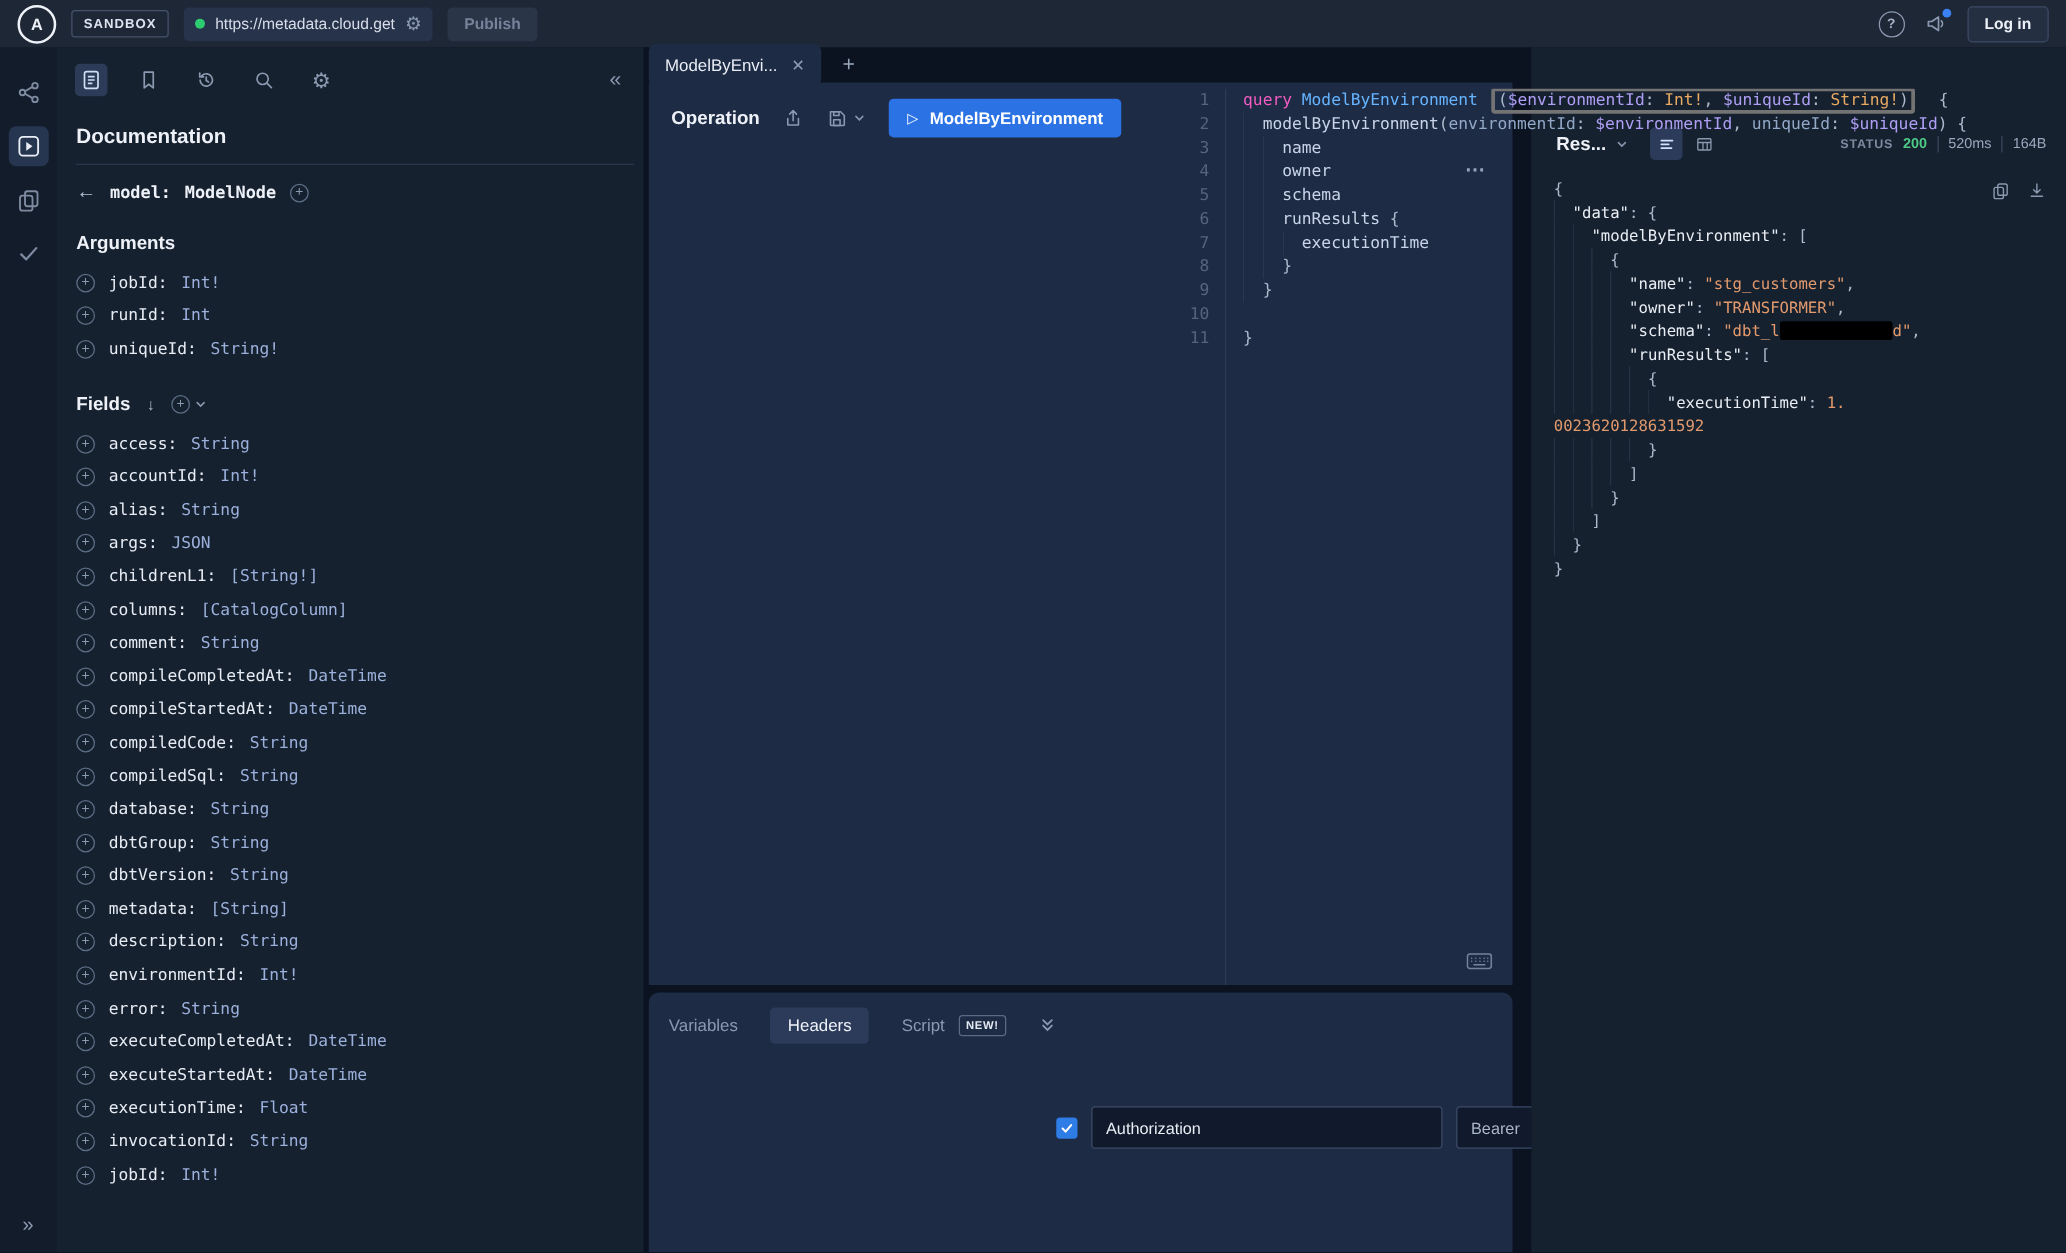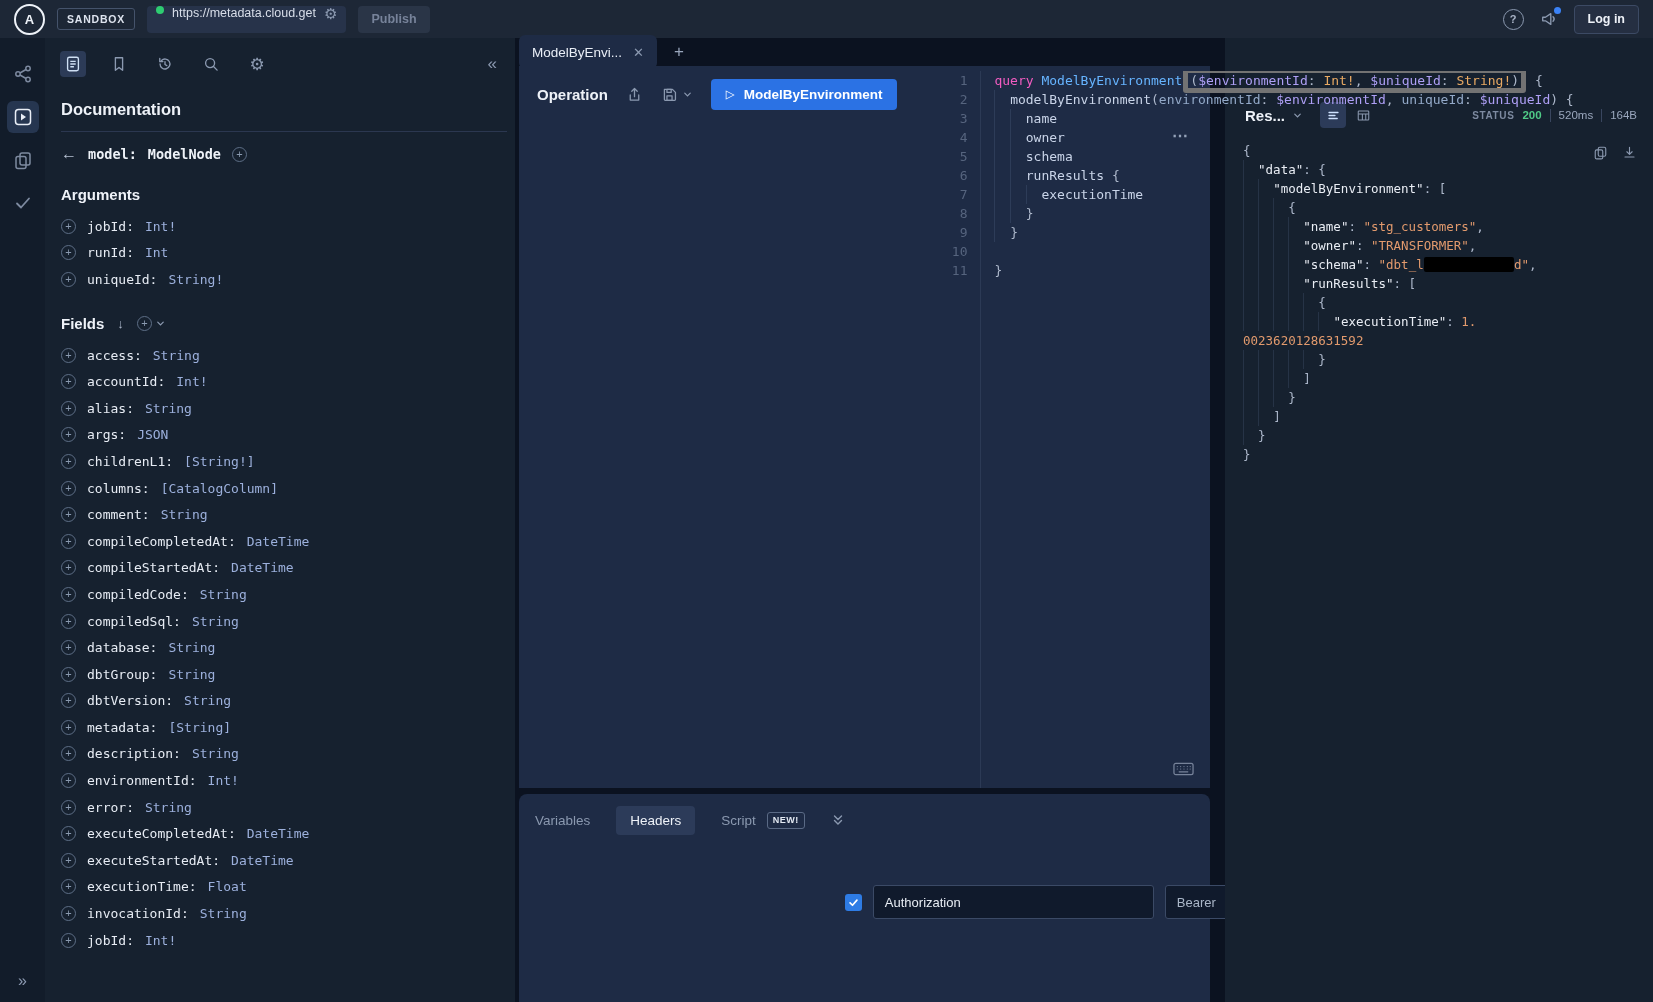--- a/index.html
+++ b/index.html
@@ -3,21 +3,21 @@
 <meta charset="utf-8">
 <style>
   html,body{margin:0;padding:0}
   body{width:1653px;height:1002px;background:#0b1220;font-family:"Liberation Sans",sans-serif;color:#c6cfdd;overflow:hidden}
   svg{display:block}
 
   
   .topbar{height:38px;background:#1d2736;display:flex;align-items:center;padding:0 14px;gap:12px;box-sizing:border-box}
   .logo{width:27px;height:27px;border:2px solid #eef2f8;border-radius:50%;display:flex;align-items:center;justify-content:center;color:#eef2f8;font-weight:700;font-size:13px;flex:none}
   .sandbox-badge{border:1px solid #45536b;border-radius:3px;padding:4px 9px;font-size:10.5px;font-weight:700;letter-spacing:.8px;color:#dde3ee}
-  .url-pill{height:27px;background:#27334a;border-radius:4px;display:flex;align-items:flex-start;gap:8px;padding:0 9px;min-width:196px;box-sizing:border-box}
+  .url-pill{height:27px;background:#27334a;border-radius:4px;display:flex;align-items:center;gap:8px;padding:0 9px;min-width:196px;box-sizing:border-box}
   .green-dot{width:8px;height:8px;border-radius:50%;background:#2ecc71;flex:none}
   .url-text{font-size:12.5px;color:#d8dee9;white-space:nowrap}
   .gear{color:#8b99b0;font-size:15px;line-height:1}
   .publish-btn{height:27px;background:#2a3547;border-radius:4px;color:#77839a;font-size:12.5px;font-weight:700;display:flex;align-items:center;padding:0 13px}
   .topbar-right{margin-left:auto;display:flex;align-items:center;gap:16px}
   .help-btn{width:19px;height:19px;border:1.5px solid #8b99b0;border-radius:50%;color:#aab4c7;font-size:11px;font-weight:700;display:flex;align-items:center;justify-content:center}
   .megaphone-wrap{position:relative;color:#8b99b0}
   .notif-dot{position:absolute;top:-3px;right:-3px;width:7px;height:7px;border-radius:50%;background:#3b82f6}
   .login-btn{height:27px;background:#252f42;border:1px solid #3c4a64;border-radius:4px;color:#eef2f8;font-size:12.5px;font-weight:700;display:flex;align-items:center;padding:0 13px}
 
@@ -81,21 +81,21 @@
   .tok-field{color:#c9d4e8}
   .tok-arg{color:#93a9c8}
   .tok-var{color:#ae9ff5}
   .tok-type{color:#e8a963}
   .tok-p{color:#aeb9cc}
   .tok-key{color:#e9edf4}
   .tok-str{color:#e29a6d}
   .tok-num{color:#e29a6d}
   .tok-ig{display:inline-block;white-space:pre;box-shadow:inset 1px 0 0 rgba(125,150,195,.16)}
   .tok-redact{background:#000;border-radius:2px;white-space:pre}
-  .tok-box{border:5px solid #737373;border-radius:3px;padding:0 2px;margin:0 1px}
+  .tok-box{border:3px solid #737373;border-radius:3px;padding:0 2px;margin:0 11px}
 
   
   .req-card{margin-top:6px;height:208px;background:#1e2b45;border-radius:8px 8px 0 0;padding:0 16px;box-sizing:border-box;display:flex;flex-direction:row;flex:none}
   .req-tabs{height:52px;display:flex;align-items:center;gap:26px;flex:none}
   .req-tab{color:#8b99b0;font-size:13.5px}
   .req-tab.active{background:#2c3b59;color:#eef2f8;padding:7px 14px;border-radius:4px}
   .script-wrap{display:flex;align-items:center;gap:11px}
   .new-badge{border:1px solid #5a6a85;border-radius:3px;padding:2.5px 5px;font-size:9px;font-weight:700;color:#e3e9f2;letter-spacing:.5px}
   .collapse-btn{margin-left:auto;color:#8b99b0}
   .hdr-row{display:flex;align-items:center;gap:11px;margin-top:8px}

